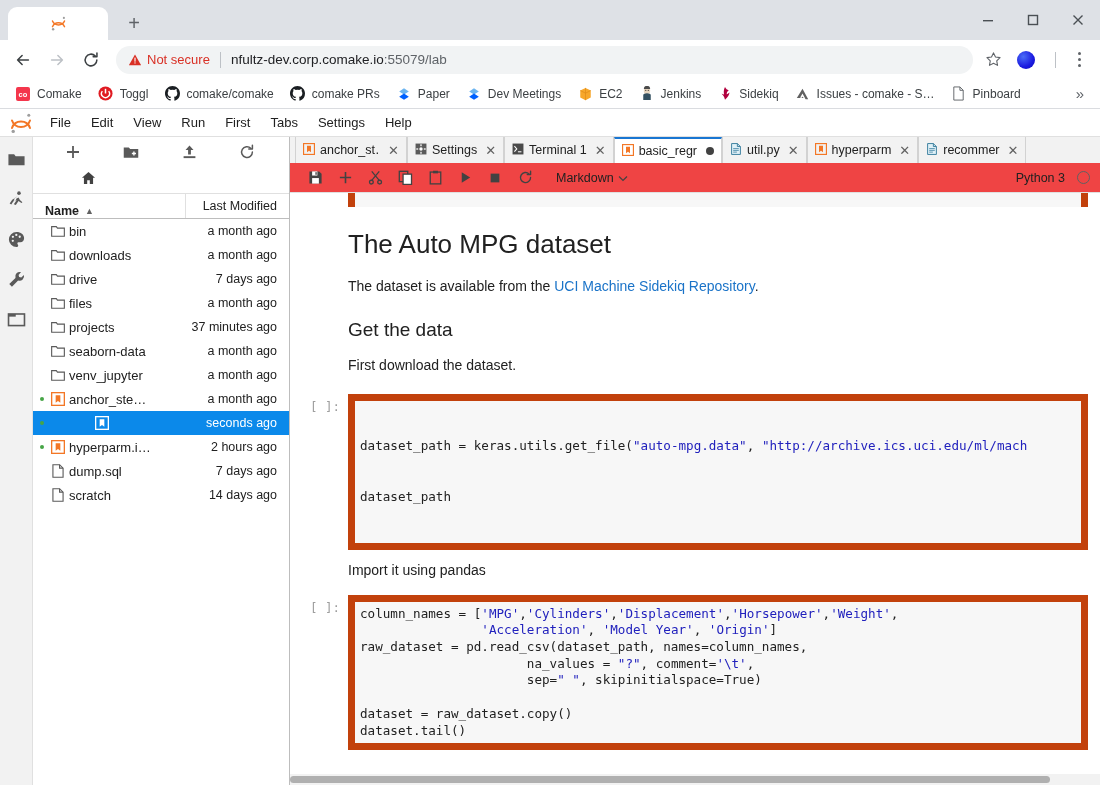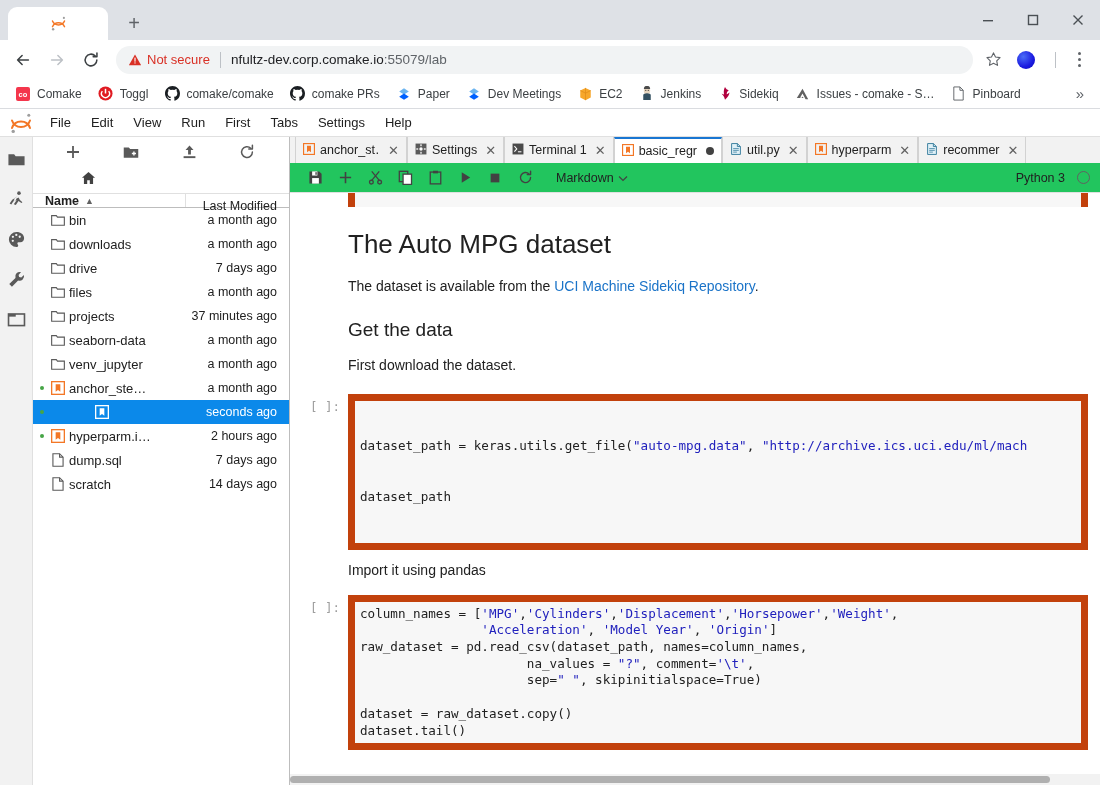--- a/index.html
+++ b/index.html
@@ -95,21 +95,21 @@
     width: 257px; background: #fff; border-right: 1px solid #bdbdbd;
     display: flex; flex-direction: column; flex: 0 0 257px; overflow: hidden;
   }
   .fbtools { height: 30px; display: flex; align-items: center; padding-left: 22px; gap: 0; }
   .fbt { width: 36px; height: 26px; display: flex; align-items: center; justify-content: center; color: #616161; }
   .fbt:nth-child(1) { margin-right: 22px; }
   .fbt:nth-child(2) { margin-right: 22px; }
   .fbt:nth-child(3) { margin-right: 22px; }
   .breadcrumbrow { height: 26px; display: flex; align-items: center; padding-left: 48px; }
   .fbhead {
-    display: flex; height: 15px; align-items: flex-start;
+    display: flex; height: 26px; align-items: flex-end;
     border-top: 1px solid #e0e0e0; border-bottom: 1px solid #bdbdbd;
     font-size: 12.5px; font-weight: bold; color: #212121;
   }
   .fbhead .c1 { flex: 1; padding-left: 12px; display: flex; align-items: center; gap: 6px; }
   .fbhead .c2 { width: 104px; text-align: right; padding-right: 12px; border-left: 1px solid #e0e0e0; height: 100%; line-height: 24px; font-weight: normal; }
   .sortcaret { font-size: 9px; color: #616161; }
   .filelist { flex: 1; overflow: hidden; }
   .frow { display: flex; align-items: center; height: 24px; font-size: 13px; color: #212121; padding-left: 4px; justify-content: space-between; }
   .frow.sel { background: #0b89ea; color: #fff; gap: 44px; }
   .dot { width: 10px; flex: 0 0 10px; display: flex; justify-content: center; }
@@ -129,21 +129,21 @@
     font-size: 12.5px; color: #212121; background: #f2f2f2;
     border-left: 1px solid #d2d2d2; border-right: 1px solid #d2d2d2;
     max-width: 112px; white-space: nowrap; overflow: hidden;
   }
   .dtab.active { background: #fff; border-top: 2px solid #1976d2; }
   .dtabname { overflow: hidden; text-overflow: clip; max-width: 68px; }
   .dtclose { color: #616161; font-size: 13px; margin-left: auto; padding-left: 3px; }
   .dirty { width: 8px; height: 8px; border-radius: 50%; background: #424242; margin-left: 4px; }
 
   .nbtoolbar {
-    height: 30px; background: #22c55e; display: flex; align-items: center;
+    height: 30px; background: #ef4444; display: flex; align-items: center;
     padding: 0 10px; gap: 0; flex: 0 0 30px;
     border-bottom: 1px solid #e0e0e0;
   }
   .tb { width: 30px; height: 26px; display: flex; align-items: center; justify-content: center; color: #424242; }
   .celltype {
     margin-left: 12px; font-size: 12.5px; color: #212121;
     display: flex; align-items: center; gap: 4px; padding: 2px 4px;
   }
   .kernelinfo { margin-left: auto; display: flex; align-items: center; gap: 12px; font-size: 12.5px; color: #212121; }
   .kidle { width: 13px; height: 13px; border: 1.6px solid #616161; border-radius: 50%; }

